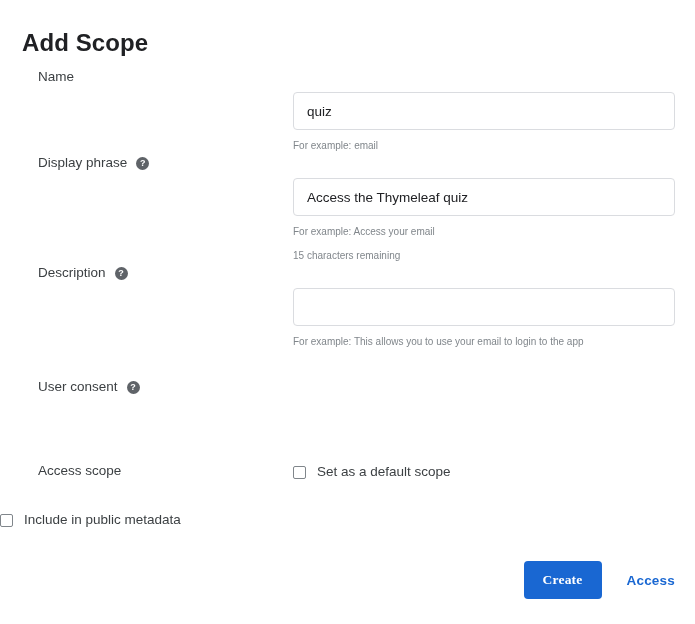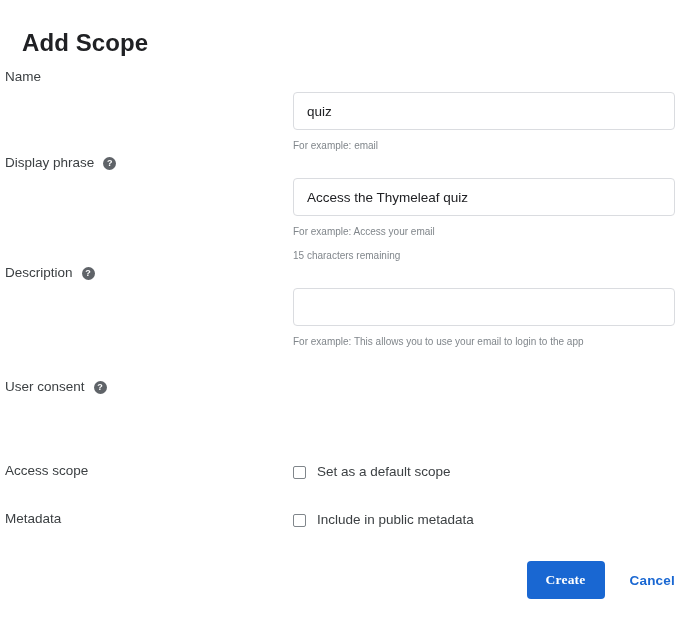--- a/index.html
+++ b/index.html
@@ -42,21 +42,21 @@
 
   .row {
     position: relative;
     display: flex;
     align-items: flex-start;
   }
 
   .label-col {
     width: 293px;
     box-sizing: border-box;
-    padding-left: 5px;
+    padding-left: 38px;
     padding-right: 8px;
     display: flex;
     align-items: center;
     flex: 0 0 293px;
   }
   .label-text {
     font-size: 13.5px;
     color: #3c4043;
     line-height: 18px;
     white-space: nowrap;
@@ -245,31 +245,28 @@
       </div>
       <div class="field-col">
         <div class="checkbox-row">
           <span class="cbox"></span>
           <span class="cb-label">Set as a default scope</span>
         </div>
       </div>
     </div>
 
     <div class="row" id="row-metadata">
-      <div class="label-col">
-        <span class="label-text">Metadata</span>
-      </div>
       <div class="field-col">
         <div class="checkbox-row">
           <span class="cbox"></span>
           <span class="cb-label">Include in public metadata</span>
         </div>
       </div>
     </div>
 
   </div>
 
   <div class="actions">
     <button class="btn-primary">Create</button>
-    <button class="btn-link">Cancel</button>
+    <button class="btn-link">Access</button>
   </div>
 
 </div>
 
 </body></html>

